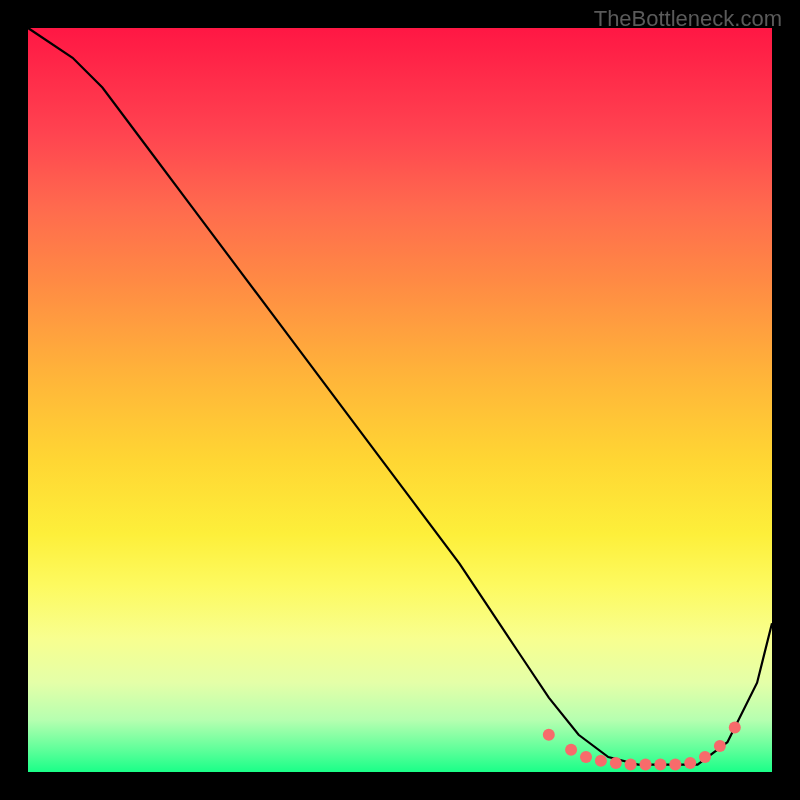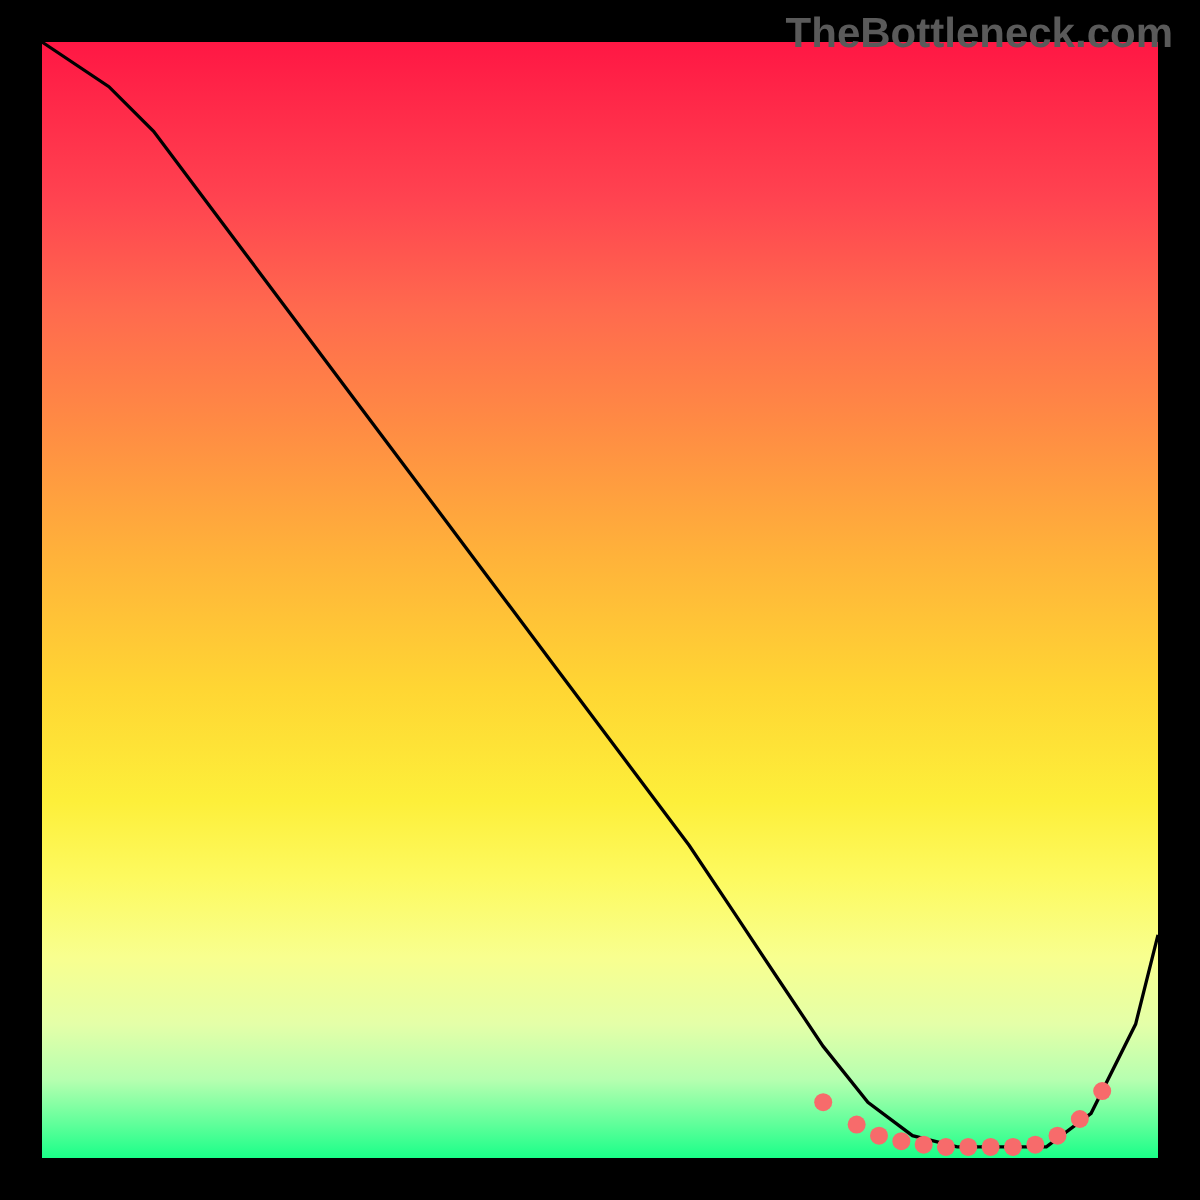--- a/index.html
+++ b/index.html
@@ -8,22 +8,22 @@
     height: 800px;
     background: #000;
     position: relative;
     font-family: Arial, sans-serif;
   }
   .attribution {
     position: absolute;
     top: 6px;
     right: 18px;
     color: #5a5a5a;
-    font-size: 28px;
-    font-weight: 700;
+    font-size: 22px;
+    font-weight: 400;
     z-index: 10;
   }
   .plot-area {
     position: absolute;
     left: 28px;
     top: 28px;
     width: 744px;
     height: 744px;
     background: linear-gradient(to bottom,
       #ff1744 0%,

